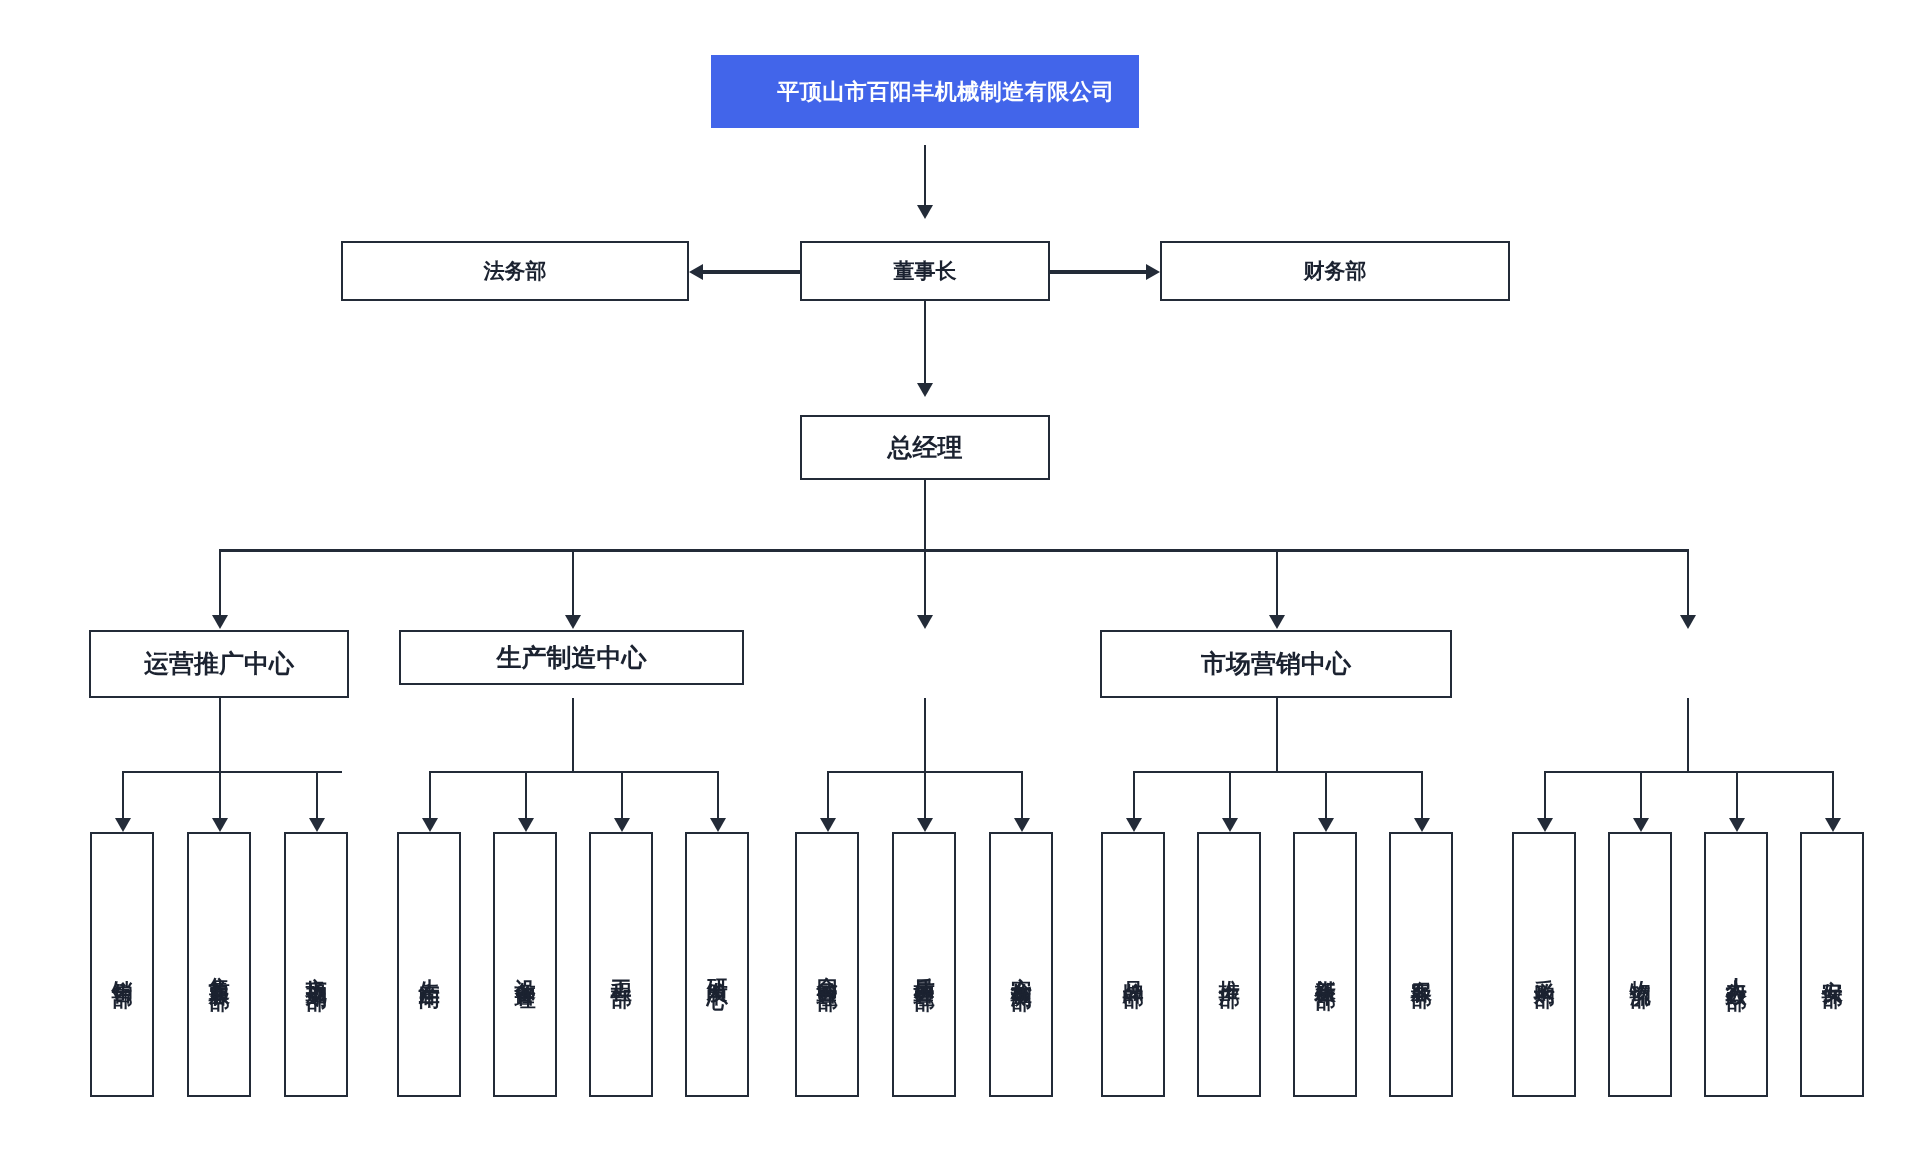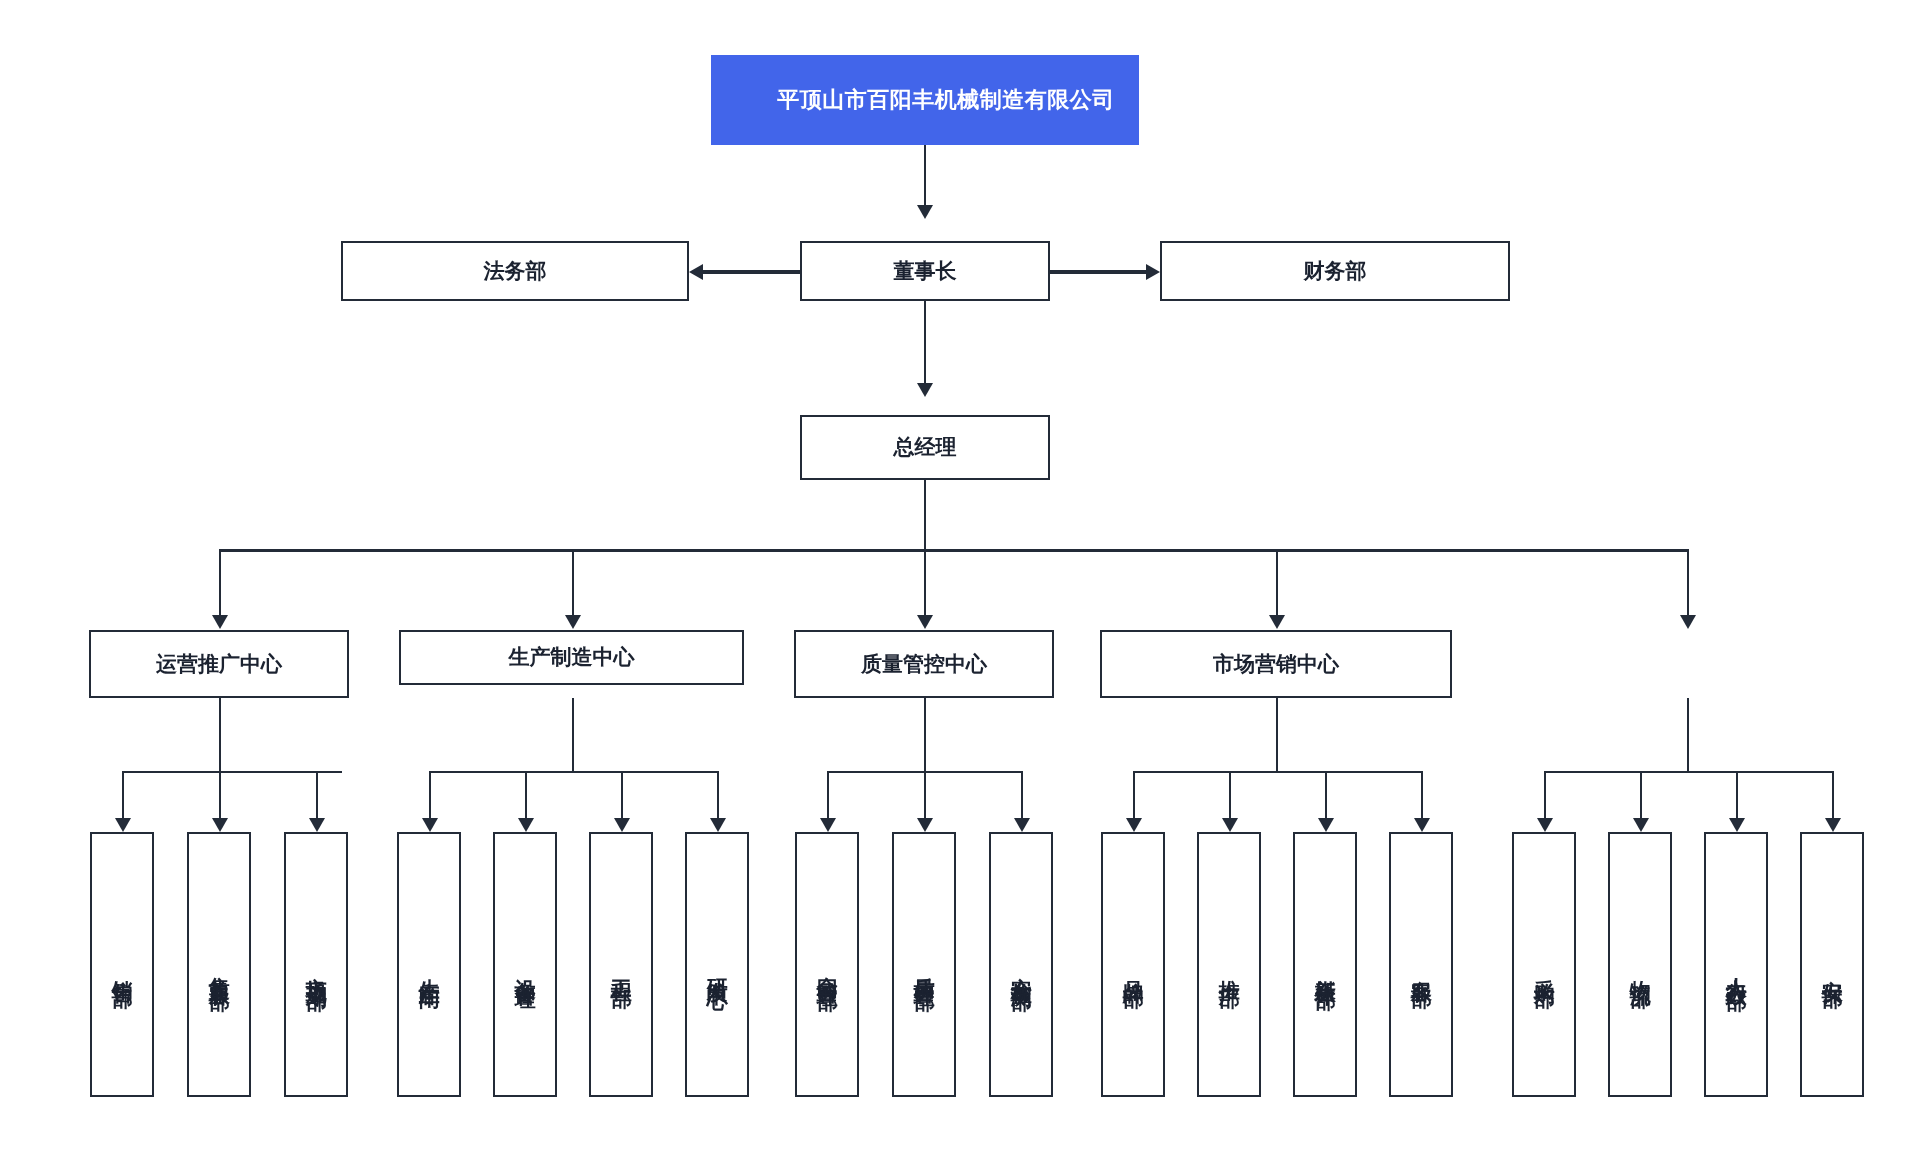--- a/index.html
+++ b/index.html
@@ -29,21 +29,21 @@
     line-height: 1.25;
   }
   .node.root {
     background: #4265ea;
     border: none;
     color: #ffffff;
     font-size: 22px;
     letter-spacing: .5px;
   }
   .node.lvl1 { font-size: 21px; }
-  .node.lvl2 { font-size: 21px; }
+  .node.lvl2 { font-size: 25px; }
   .node.leaf {
     font-size: 21px;
     writing-mode: vertical-rl;
     text-orientation: upright;
     letter-spacing: 3px;
     padding-top: 6px;
     align-items: center;
     justify-content: center;
   }
   
@@ -71,21 +71,21 @@
     border-top: 8px solid transparent;
     border-bottom: 8px solid transparent;
     border-left: 14px solid #232b38;
   }
 </style>
 </head>
 <body>
 
 <div id="canvas">
 
-  <div class="node root" style="left:711px; top:55px; width:428px; height:90px;padding-left:42px;">
+  <div class="node root" style="left:711px; top:55px; width:428px; height:73px;padding-left:42px;">
     <span>平顶山市百阳丰机械制造有限公司</span>
   </div>
 
   <div class="vline" style="left:924px; top:145px; height:68px;"></div>
   <div class="arrow down" style="left:917px; top:205px;"></div>
 
   <div class="node lvl1" style="left:800px; top:241px; width:250px; height:60px;">
     <span>董事长</span>
   </div>
 
@@ -126,23 +126,20 @@
   <div class="arrow down" style="left:1269px; top:615px;"></div>
 
   <div class="vline" style="left:1687px; top:549px; height:72px;"></div>
   <div class="arrow down" style="left:1680px; top:615px;"></div>
 
   <div class="node lvl2" style="left:89px; top:630px; width:260px; height:68px;">
     <span>运营推广中心</span>
   </div>
   <div class="node lvl2" style="left:399px; top:630px; width:345px; height:55px;">
     <span>生产制造中心</span>
-  </div>
-  <div class="node lvl2" style="left:794px; top:630px; width:260px; height:68px;">
-    <span>质量管控中心</span>
   </div>
   <div class="node lvl2" style="left:1100px; top:630px; width:352px; height:68px;">
     <span>市场营销中心</span>
   </div>
 
   <div class="vline" style="left:219px; top:698px; height:74px;"></div>
   <div class="hline" style="left:122px; top:771px; width:220px;"></div>
   <div class="vline" style="left:122px; top:771px; height:54px;"></div>
   <div class="arrow down" style="left:115px; top:818px;"></div>
   <div class="vline" style="left:219px; top:771px; height:54px;"></div>

